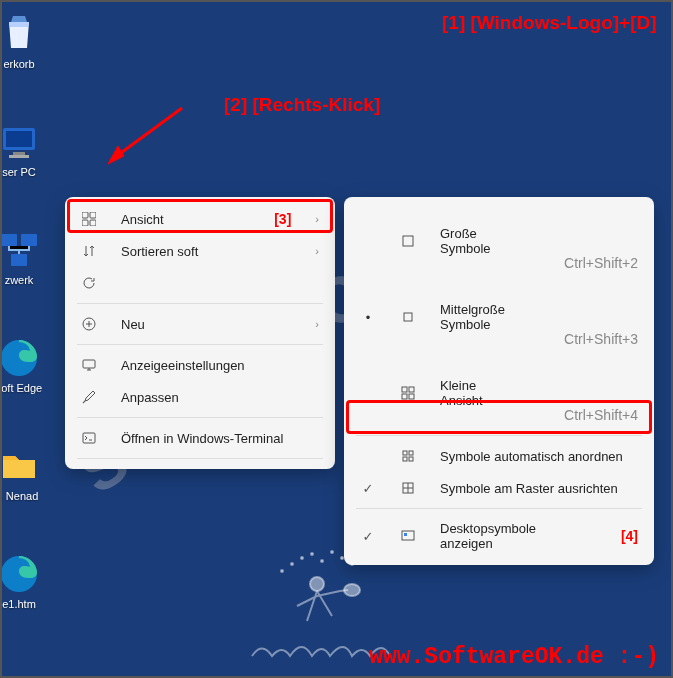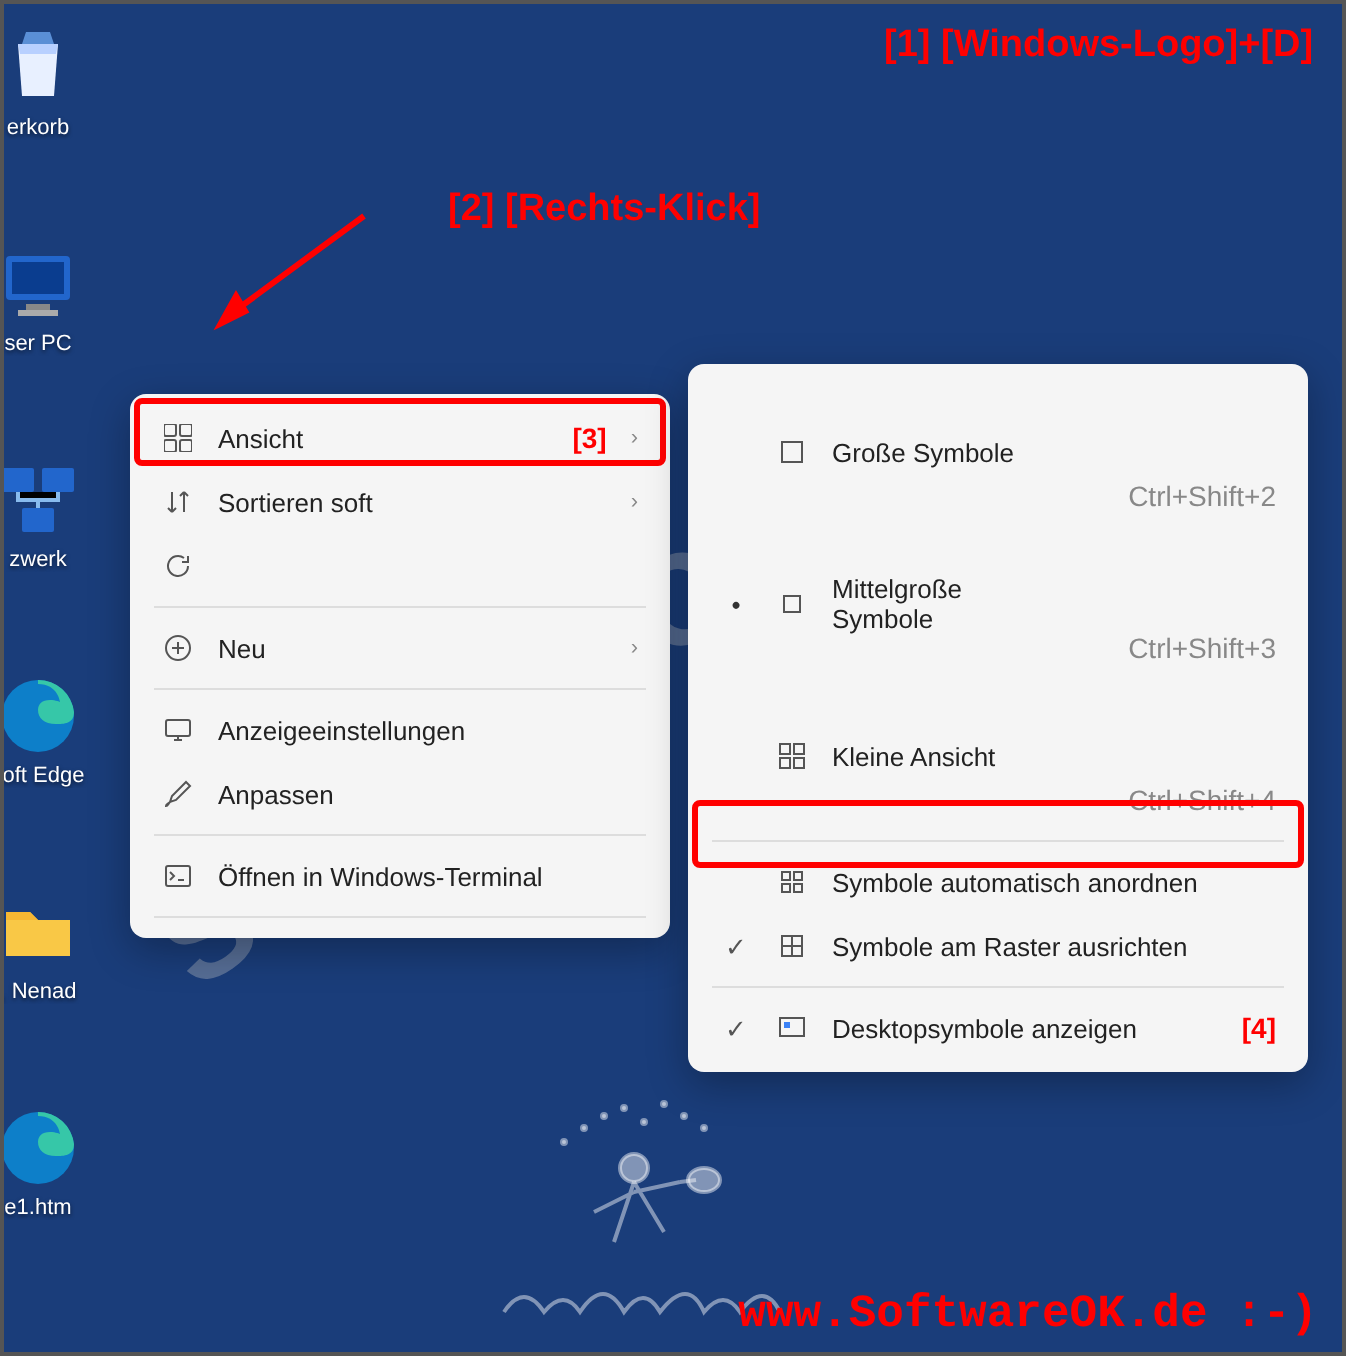--- a/index.html
+++ b/index.html
@@ -61,21 +61,21 @@
       border-radius: 8px;
       box-shadow: 0 6px 20px rgba(0,0,0,0.3);
       padding: 6px;
       color: #222;
     }
     .context-menu .item {
       display: flex;
       align-items: center;
       padding: 8px 10px;
       border-radius: 4px;
-      gap: 12px;
+      gap: 24px;
       position: relative;
     }
     .context-menu .sep { height: 1px; background: #ddd; margin: 4px 6px; }
     .context-menu .ico-slot { width: 16px; height: 16px; display: flex; align-items: center; justify-content: center; color: #555; flex-shrink: 0; }
     .context-menu .label { flex: 1; }
     .context-menu .shortcut { color: #888; font-size: 14px; margin-left: 20px; margin-top: 44px; }
     .context-menu .chev { color: #888; font-size: 11px; }
     .highlight-box {
       position: absolute;
       border: 3px solid #ff0000;
@@ -239,21 +239,21 @@
           <path d="M3 5l2 2-2 2M7 9h3"></path>
         </svg>
     </span>
     <span class="label">Öffnen in Windows-Terminal</span>
   </div>
   <div class="sep"></div>
 </div>
 
 <div class="highlight-box" style="left:65px; top:197px; width:266px; height:34px;"></div>
 
-<div class="context-menu" style="left:342px; top:180px; width:310px;">
+<div class="context-menu" style="left:342px; top:195px; width:310px;">
   <div class="item">
     <span class="ico-slot"></span>
     <span class="ico-slot">
       <svg width="14" height="14" viewBox="0 0 14 14" stroke="#555" fill="none">
           <rect x="2" y="2" width="10" height="10"></rect>
         </svg>
     </span>
     <span class="label">Große Symbole</span>
     <span class="shortcut">Ctrl+Shift+2</span>
   </div>

